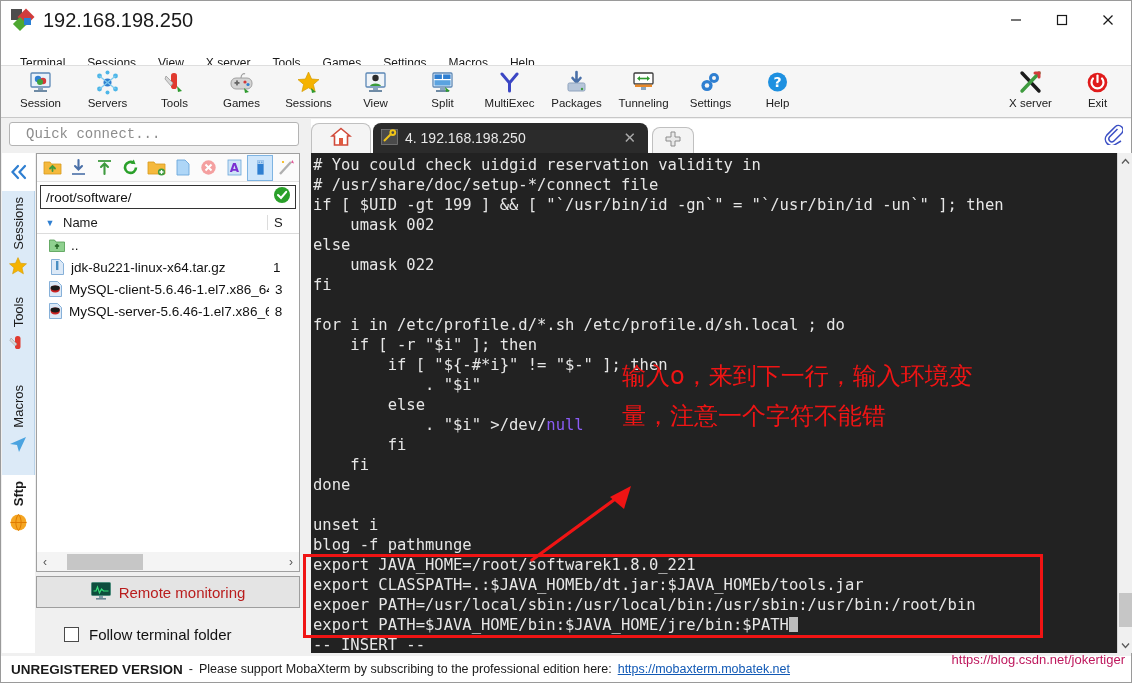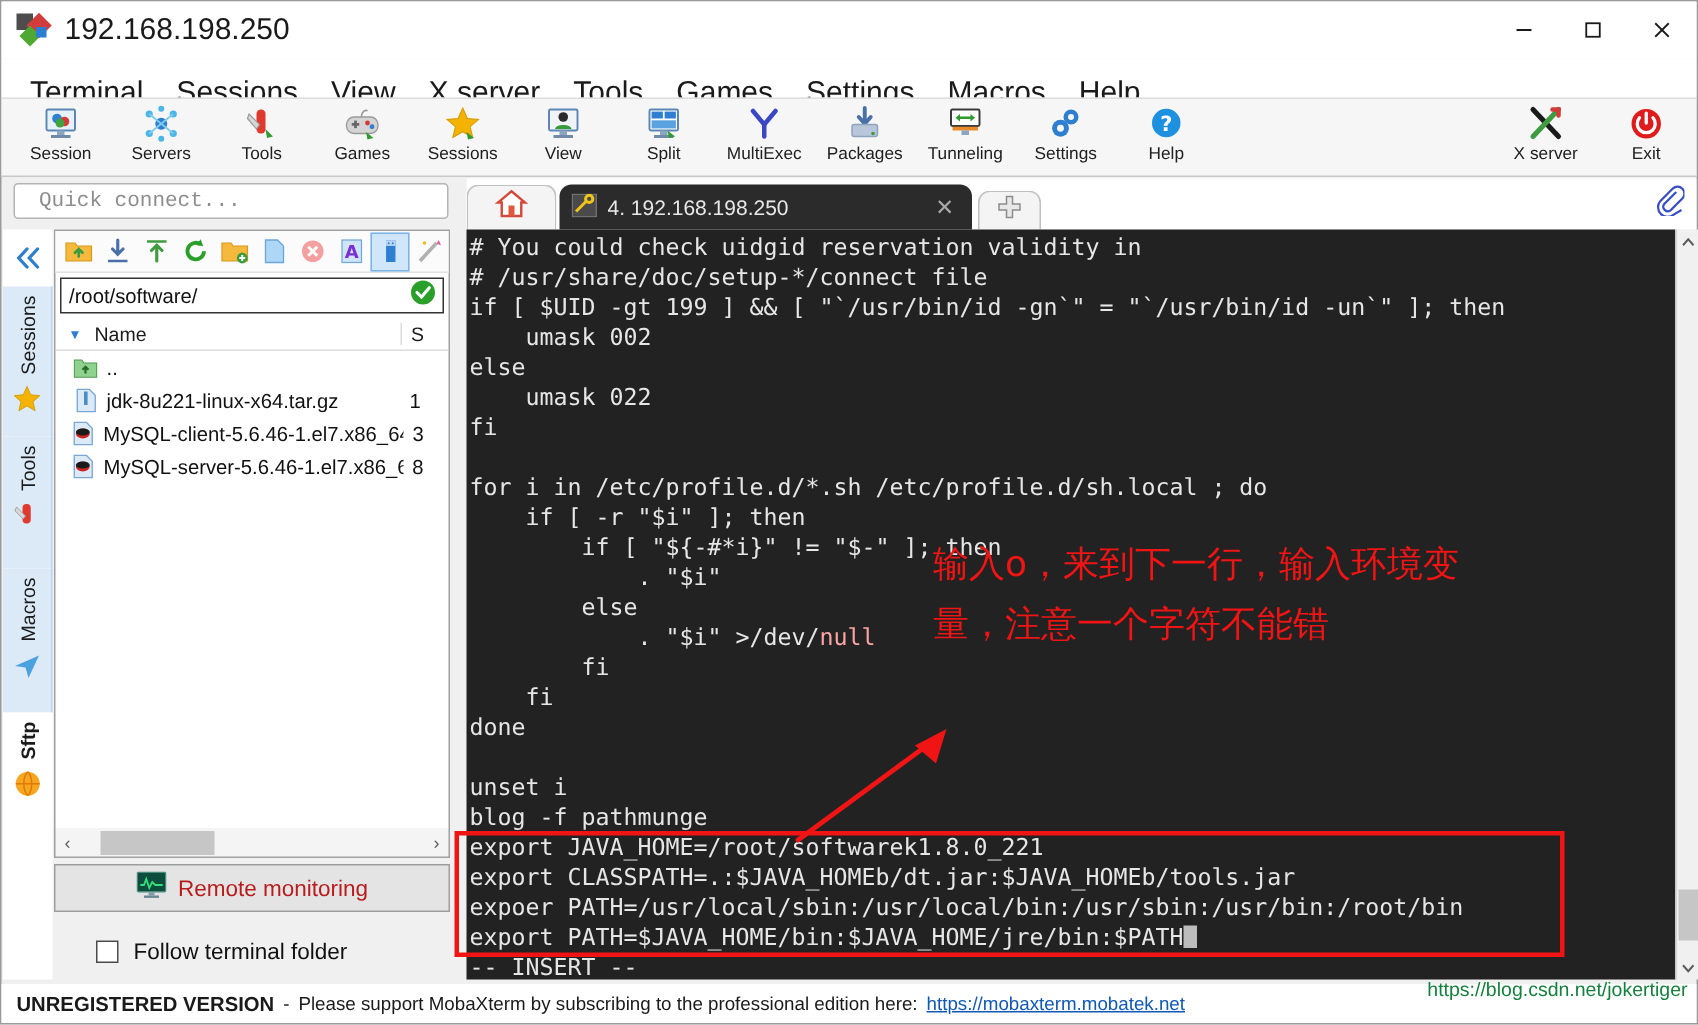--- a/index.html
+++ b/index.html
@@ -40,21 +40,21 @@
     color: #1a1a1a; font-size: 15px;
   }
   .winbtn svg { display: block; }
 
   
   .menubar {
     position: absolute; left: 0; top: 38px; width: 1130px; height: 26px;
     background: #ffffff; display: flex; align-items: center; padding-left: 8px;
   }
   .menuitem {
-    padding: 3px 11px; font-size: 20px; color: #1a1a1a; white-space: nowrap; margin-top: 21px;
+    padding: 3px 11px; font-size: 12px; color: #1a1a1a; white-space: nowrap; margin-top: 21px;
   }
 
   
   .toolbar {
     position: absolute; left: 0; top: 64px; width: 1130px; height: 53px;
     background: #f6f6f6;
     border-top: 1px solid #dedede; border-bottom: 1px solid #c8c8c8;
     display: flex; align-items: flex-start; padding-left: 6px;
   }
   .tbtn {
@@ -180,21 +180,21 @@
   .terminal {
     position: absolute; left: 310px; top: 152px; width: 806px; height: 500px;
     background: #222222; overflow: hidden;
   }
   .term-lines {
     position: absolute; left: 2px; top: 2px;
     font-family: "DejaVu Sans Mono", monospace;
     font-size: 15.5px; line-height: 20px; color: #e6e6e6;
     white-space: pre;
   }
-  .tok-magenta { color: #fca5a5; }
+  .tok-magenta { color: #8b5cf6; }
   .cursor-blk { display: inline-block; width: 9px; height: 15px; background: #bdbdbd; vertical-align: -2px; }
 
   .term-scroll {
     position: absolute; left: 1116px; top: 152px; width: 15px; height: 500px;
     background: #f0f0f0; border-left: 1px solid #d6d6d6;
   }
   .ts-arrow { height: 16px; display: flex; align-items: center; justify-content: center; color: #5a5a5a; font-size: 10px; }
   .ts-up { position: absolute; top: 0; left: 0; width: 15px; }
   .ts-down { position: absolute; bottom: 0; left: 0; width: 15px; }
   .ts-thumb { position: absolute; left: 1px; top: 440px; width: 13px; height: 34px; background: #c6c6c6; }
@@ -216,21 +216,21 @@
   .statusbar {
     position: absolute; left: 0; bottom: 0; width: 1130px; height: 26px;
     background: #ffffff; display: flex; align-items: center; padding-left: 10px;
     font-size: 12.5px; color: #1a1a1a;
   }
   .sb-bold { font-weight: bold; font-size: 13.5px; }
   .sb-sep { padding: 0 6px; }
   .sb-link { color: #1159b5; text-decoration: underline; margin-left: 6px; }
   .watermark {
     position: absolute; right: 6px; top: 651px; font-size: 13px;
-    color: #15803d; font-family: "Liberation Sans", sans-serif;
+    color: #be185d; font-family: "Liberation Sans", sans-serif;
     pointer-events: none;
   }
 </style>
 </head>
 <body>
 
 <div id="app">
 
   <div class="titlebar">
     <div class="title-icon">

